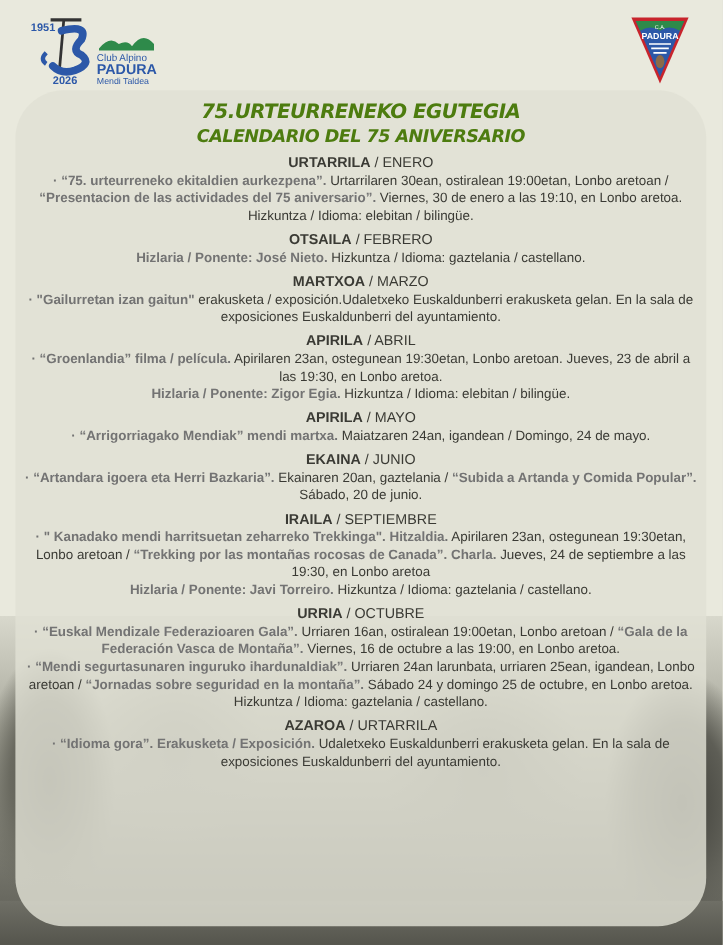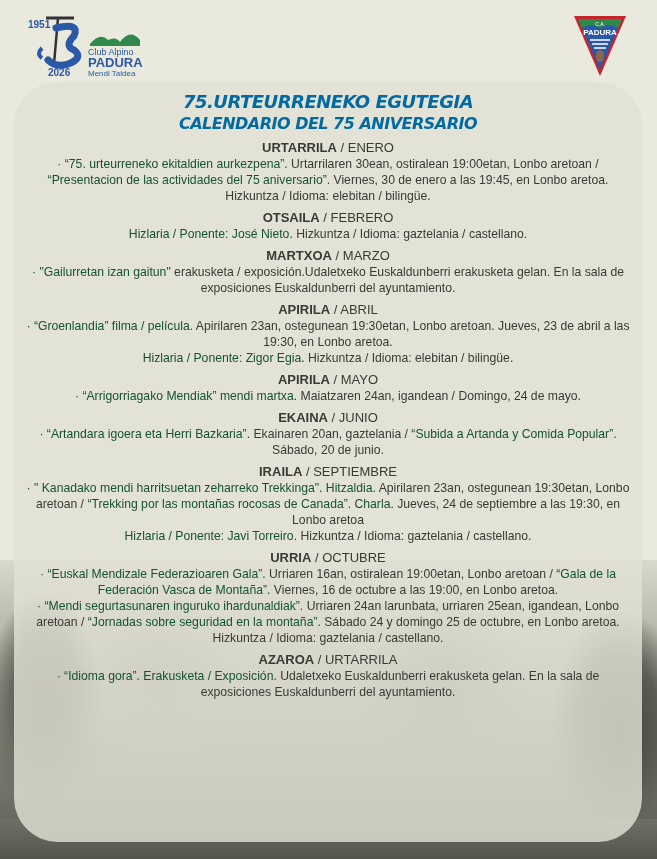--- a/index.html
+++ b/index.html
@@ -27,32 +27,32 @@
     position: absolute; left: 14px; top: 82px; width: 628px; height: 760px;
     background: rgba(224,224,212,0.82);
     border-radius: 44px;
   }
   .content {
     position: absolute; left: 14px; top: 90px; width: 628px;
     text-align: center; color: #3a3a34;
   }
   .title1, .title2 {
     font-family: "DejaVu Sans", sans-serif; font-style: italic;
-    color: #0369a1; letter-spacing: -0.5px; margin: 0;
+    color: #4d7c0f; letter-spacing: -0.5px; margin: 0;
   }
   .title1 { font-size: 18px; line-height: 24px; }
   .title2 { font-size: 16px; line-height: 20px; margin-bottom: 6px; }
   .month {
     font-size: 13px; line-height: 16px; margin-top: 6px;
   }
   .month b { font-weight: bold; }
   .para {
     font-size: 12.2px; line-height: 16px; padding: 0 8px;
   }
-  .para b { font-weight: normal; color: #14532d; }
+  .para b { font-weight: bold; color: #737373; }
 </style>
 </head>
 <body>
 
 <div class="photo-bg"></div>
 
 <div class="logo-left">
   <svg width="140" height="64" viewBox="0 0 140 64">
     <text x="0" y="14" font-family="Liberation Sans, sans-serif" font-weight="bold" font-size="10" fill="#2c58a8">1951</text>
     <path d="M18 4 L46 4" stroke="#333" stroke-width="3"></path>
@@ -80,21 +80,21 @@
 </div>
 
 <div class="panel"></div>
 
 <div class="content">
   <h1 class="title1">75.URTEURRENEKO EGUTEGIA</h1>
   <h2 class="title2">CALENDARIO DEL 75 ANIVERSARIO</h2>
   <div id="months">
       <div>
         <div class="month"><b>URTARRILA</b> / <span>ENERO</span></div>
-        <div class="para"><b>· “75. urteurreneko ekitaldien aurkezpena”.</b><span> Urtarrilaren 30ean, ostiralean 19:00etan, Lonbo aretoan / </span><b>“Presentacion de las actividades del 75 aniversario”.</b><span> Viernes, 30 de enero a las 19:45, en Lonbo aretoa.</span></div>
+        <div class="para"><b>· “75. urteurreneko ekitaldien aurkezpena”.</b><span> Urtarrilaren 30ean, ostiralean 19:00etan, Lonbo aretoan / </span><b>“Presentacion de las actividades del 75 aniversario”.</b><span> Viernes, 30 de enero a las 19:10, en Lonbo aretoa.</span></div>
         <div class="para"><span>Hizkuntza / Idioma: elebitan / bilingüe.</span></div>
       </div>
       <div>
         <div class="month"><b>OTSAILA</b> / <span>FEBRERO</span></div>
         <div class="para"><b>Hizlaria / Ponente: José Nieto.</b><span> Hizkuntza / Idioma: gaztelania / castellano.</span></div>
       </div>
       <div>
         <div class="month"><b>MARTXOA</b> / <span>MARZO</span></div>
         <div class="para"><b>· "Gailurretan izan gaitun"</b><span> erakusketa / exposición.Udaletxeko Euskaldunberri erakusketa gelan. En la sala de exposiciones Euskaldunberri del ayuntamiento.</span></div>
       </div>

